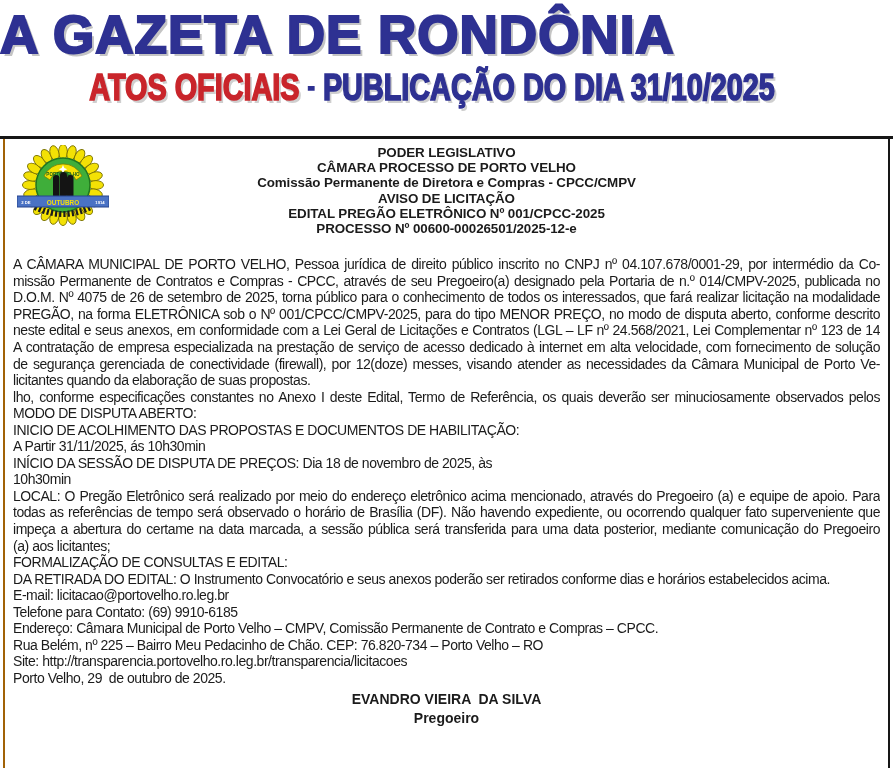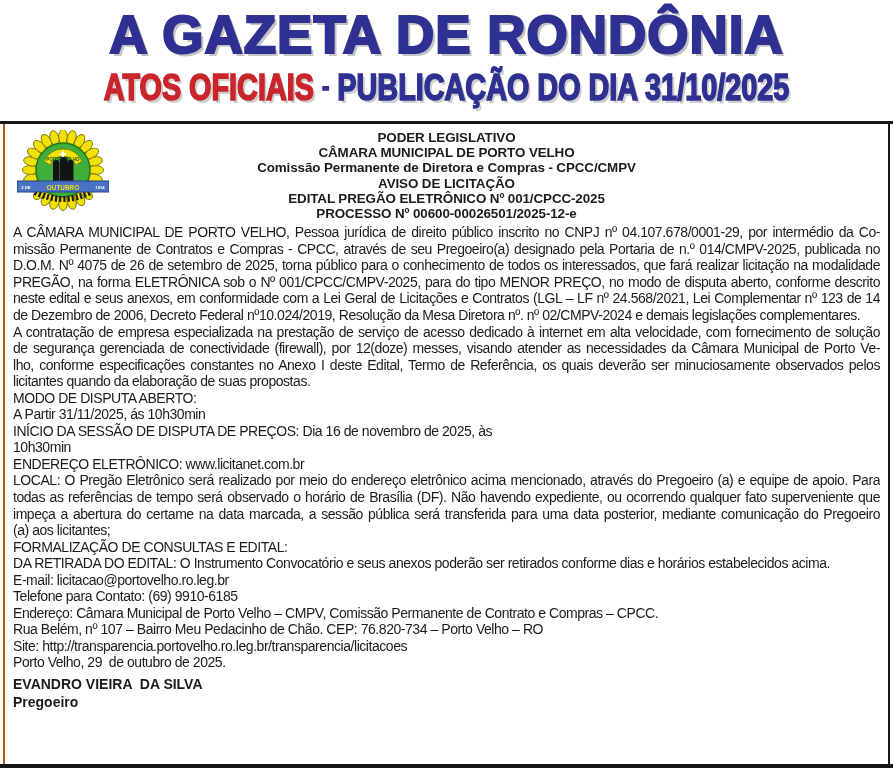--- a/index.html
+++ b/index.html
@@ -1,20 +1,20 @@
 <!DOCTYPE html>
 <html style="--title-blue: #2e3192; --section-red: #c9252b;"><head>
 <meta charset="utf-8">
 <style>
   * { margin:0; padding:0; box-sizing:border-box; }
   html,body { width:893px; height:768px; background:#ffffff; overflow:hidden;
               font-family:"Liberation Sans", sans-serif; color:#1b1b1b; }
 
   
-  .masthead { height:121px; text-align:center; padding-top:6px; }
+  .masthead { height:136px; padding-top:6px; }
   .mast-title {
     font-size:53px; font-weight:bold; line-height:58px; letter-spacing:1px;
     color:var(--title-blue); -webkit-text-stroke:2.2px var(--title-blue);
     text-shadow:3px 3px 0 #c4c4c4; white-space:nowrap;
   }
   .mast-sub {
     margin-top:1px; font-size:36px; font-weight:bold; line-height:44px;
     transform:scaleX(0.8); transform-origin:50% 50%; white-space:nowrap;
   }
   .mast-sub .red  { color:var(--section-red); -webkit-text-stroke:1.6px var(--section-red);
@@ -31,26 +31,26 @@
             border-left:2px solid #a16207; border-right:2px solid #161616;
             padding:4px 8px 0 8px; overflow:hidden; }
   .bottom-bar { height:7px; background:#161616; }
 
   .logo-wrap { position:absolute; left:12px; top:6px; width:92px; height:86px; }
 
   .doc-header { margin-top:2px; text-align:center; }
   .doc-header .hline { font-size:13.4px; font-weight:bold; line-height:15.2px;
                        letter-spacing:-0.1px; white-space:pre; }
 
-  .doc-body { margin-top:3px; }
+  .doc-body { margin-top:20px; }
   .doc-body .bline { font-size:14px; line-height:16.55px; letter-spacing:-0.45px;
                      white-space:pre; overflow:hidden; }
   .doc-body .bline.justify { white-space:normal; text-align:justify; text-align-last:justify; }
 
-  .signature { margin-top:4px; text-align:left; }
+  .signature { margin-top:4px; text-align:center; }
   .sig-name, .sig-role { font-size:14px; font-weight:bold; line-height:18.5px; white-space:pre; }
 </style>
 </head>
 <body>
 
 <div class="masthead">
   <div class="mast-title">A GAZETA DE RONDÔNIA</div>
   <div class="mast-sub">
     <span class="red">ATOS OFICIAIS</span><span class="sep">-</span><span class="blue">PUBLICAÇÃO DO DIA 31/10/2025</span>
   </div>
@@ -107,21 +107,21 @@
         <text x="46" y="59.6" font-size="6.4" font-weight="bold" fill="#f3e105" text-anchor="middle" font-family="Liberation Sans, sans-serif">OUTUBRO</text>
         <text x="83" y="59" font-size="4.2" font-weight="bold" fill="#ffffff" text-anchor="middle" font-family="Liberation Sans, sans-serif">1914</text>
       </g>
     </svg>
   </div>
 
   <div class="doc-header">
 
       <div class="hline">PODER LEGISLATIVO</div>
 
-      <div class="hline">CÂMARA MUNICIPAL DE PORTO VELHO</div>
+      <div class="hline">CÂMARA PROCESSO DE PORTO VELHO</div>
 
       <div class="hline">Comissão Permanente de Diretora e Compras - CPCC/CMPV</div>
 
       <div class="hline">AVISO DE LICITAÇÃO</div>
 
       <div class="hline">EDITAL PREGÃO ELETRÔNICO Nº 001/CPCC-2025</div>
 
       <div class="hline">PROCESSO Nº 00600-00026501/2025-12-e</div>
     </div>
 
@@ -130,62 +130,61 @@
       <div class="bline justify">A CÂMARA MUNICIPAL DE PORTO VELHO, Pessoa jurídica de direito público inscrito no CNPJ nº 04.107.678/0001-29, por intermédio da Co-</div>
 
       <div class="bline justify">missão Permanente de Contratos e Compras - CPCC, através de seu Pregoeiro(a) designado pela Portaria de n.º 014/CMPV-2025, publicada no</div>
 
       <div class="bline justify">D.O.M. Nº 4075 de 26 de setembro de 2025, torna público para o conhecimento de todos os interessados, que fará realizar licitação na modalidade</div>
 
       <div class="bline justify">PREGÃO, na forma ELETRÔNICA sob o Nº 001/CPCC/CMPV-2025, para do tipo MENOR PREÇO, no modo de disputa aberto, conforme descrito</div>
 
       <div class="bline justify">neste edital e seus anexos, em conformidade com a Lei Geral de Licitações e Contratos (LGL – LF nº 24.568/2021, Lei Complementar nº 123 de 14</div>
 
-      <div class="bline left">de Dezembro de 2006, Decreto Federal nº10.024/2019, Resolução da Mesa Diretora nº. nº 02/CMPV-2024 e demais legislações complementares.</div>
 
 
       <div class="bline justify">A contratação de empresa especializada na prestação de serviço de acesso dedicado à internet em alta velocidade, com fornecimento de solução</div>
 
       <div class="bline justify">de segurança gerenciada de conectividade (firewall), por 12(doze) messes, visando atender as necessidades da Câmara Municipal de Porto Ve-</div>
 
+      <div class="bline left">licitantes quando da elaboração de suas propostas.</div>
+
       <div class="bline justify">lho, conforme especificações constantes no Anexo I deste Edital, Termo de Referência, os quais deverão ser minuciosamente observados pelos</div>
-
-      <div class="bline left">licitantes quando da elaboração de suas propostas.</div>
 
       <div class="bline left">MODO DE DISPUTA ABERTO:</div>
 
+      <div class="bline left">INICIO DE ACOLHIMENTO DAS PROPOSTAS E DOCUMENTOS DE HABILITAÇÃO:</div>
 
       <div class="bline left">A Partir 31/11/2025, ás 10h30min</div>
 
 
-      <div class="bline left">INÍCIO DA SESSÃO DE DISPUTA DE PREÇOS: Dia 16 de novembro de 2025, às</div>
+      <div class="bline left">INÍCIO DA SESSÃO DE DISPUTA DE PREÇOS: Dia 18 de novembro de 2025, às</div>
 
       <div class="bline left">10h30min</div>
 
-      <div class="bline left">ENDEREÇO ELETRÔNICO: www.licitanet.com.br</div>
 
       <div class="bline justify">LOCAL: O Pregão Eletrônico será realizado por meio do endereço eletrônico acima mencionado, através do Pregoeiro (a) e equipe de apoio. Para</div>
 
       <div class="bline justify">todas as referências de tempo será observado o horário de Brasília (DF). Não havendo expediente, ou ocorrendo qualquer fato superveniente que</div>
 
       <div class="bline justify">impeça a abertura do certame na data marcada, a sessão pública será transferida para uma data posterior, mediante comunicação do Pregoeiro</div>
 
       <div class="bline left">(a) aos licitantes;</div>
 
       <div class="bline left">FORMALIZAÇÃO DE CONSULTAS E EDITAL:</div>
 
       <div class="bline left">DA RETIRADA DO EDITAL: O Instrumento Convocatório e seus anexos poderão ser retirados conforme dias e horários estabelecidos acima.</div>
 
       <div class="bline left">E-mail: licitacao@portovelho.ro.leg.br</div>
 
       <div class="bline left">Telefone para Contato: (69) 9910-6185</div>
 
       <div class="bline left">Endereço: Câmara Municipal de Porto Velho – CMPV, Comissão Permanente de Contrato e Compras – CPCC.</div>
 
-      <div class="bline left">Rua Belém, nº 107 – Bairro Meu Pedacinho de Chão. CEP: 76.820-734 – Porto Velho – RO</div>
+      <div class="bline left">Rua Belém, nº 225 – Bairro Meu Pedacinho de Chão. CEP: 76.820-734 – Porto Velho – RO</div>
 
       <div class="bline left">Site: http://transparencia.portovelho.ro.leg.br/transparencia/licitacoes</div>
 
       <div class="bline left">Porto Velho, 29  de outubro de 2025.</div>
     </div>
 
   <div class="signature">
     <div class="sig-name">EVANDRO VIEIRA  DA SILVA</div>
     <div class="sig-role">Pregoeiro</div>
   </div>

